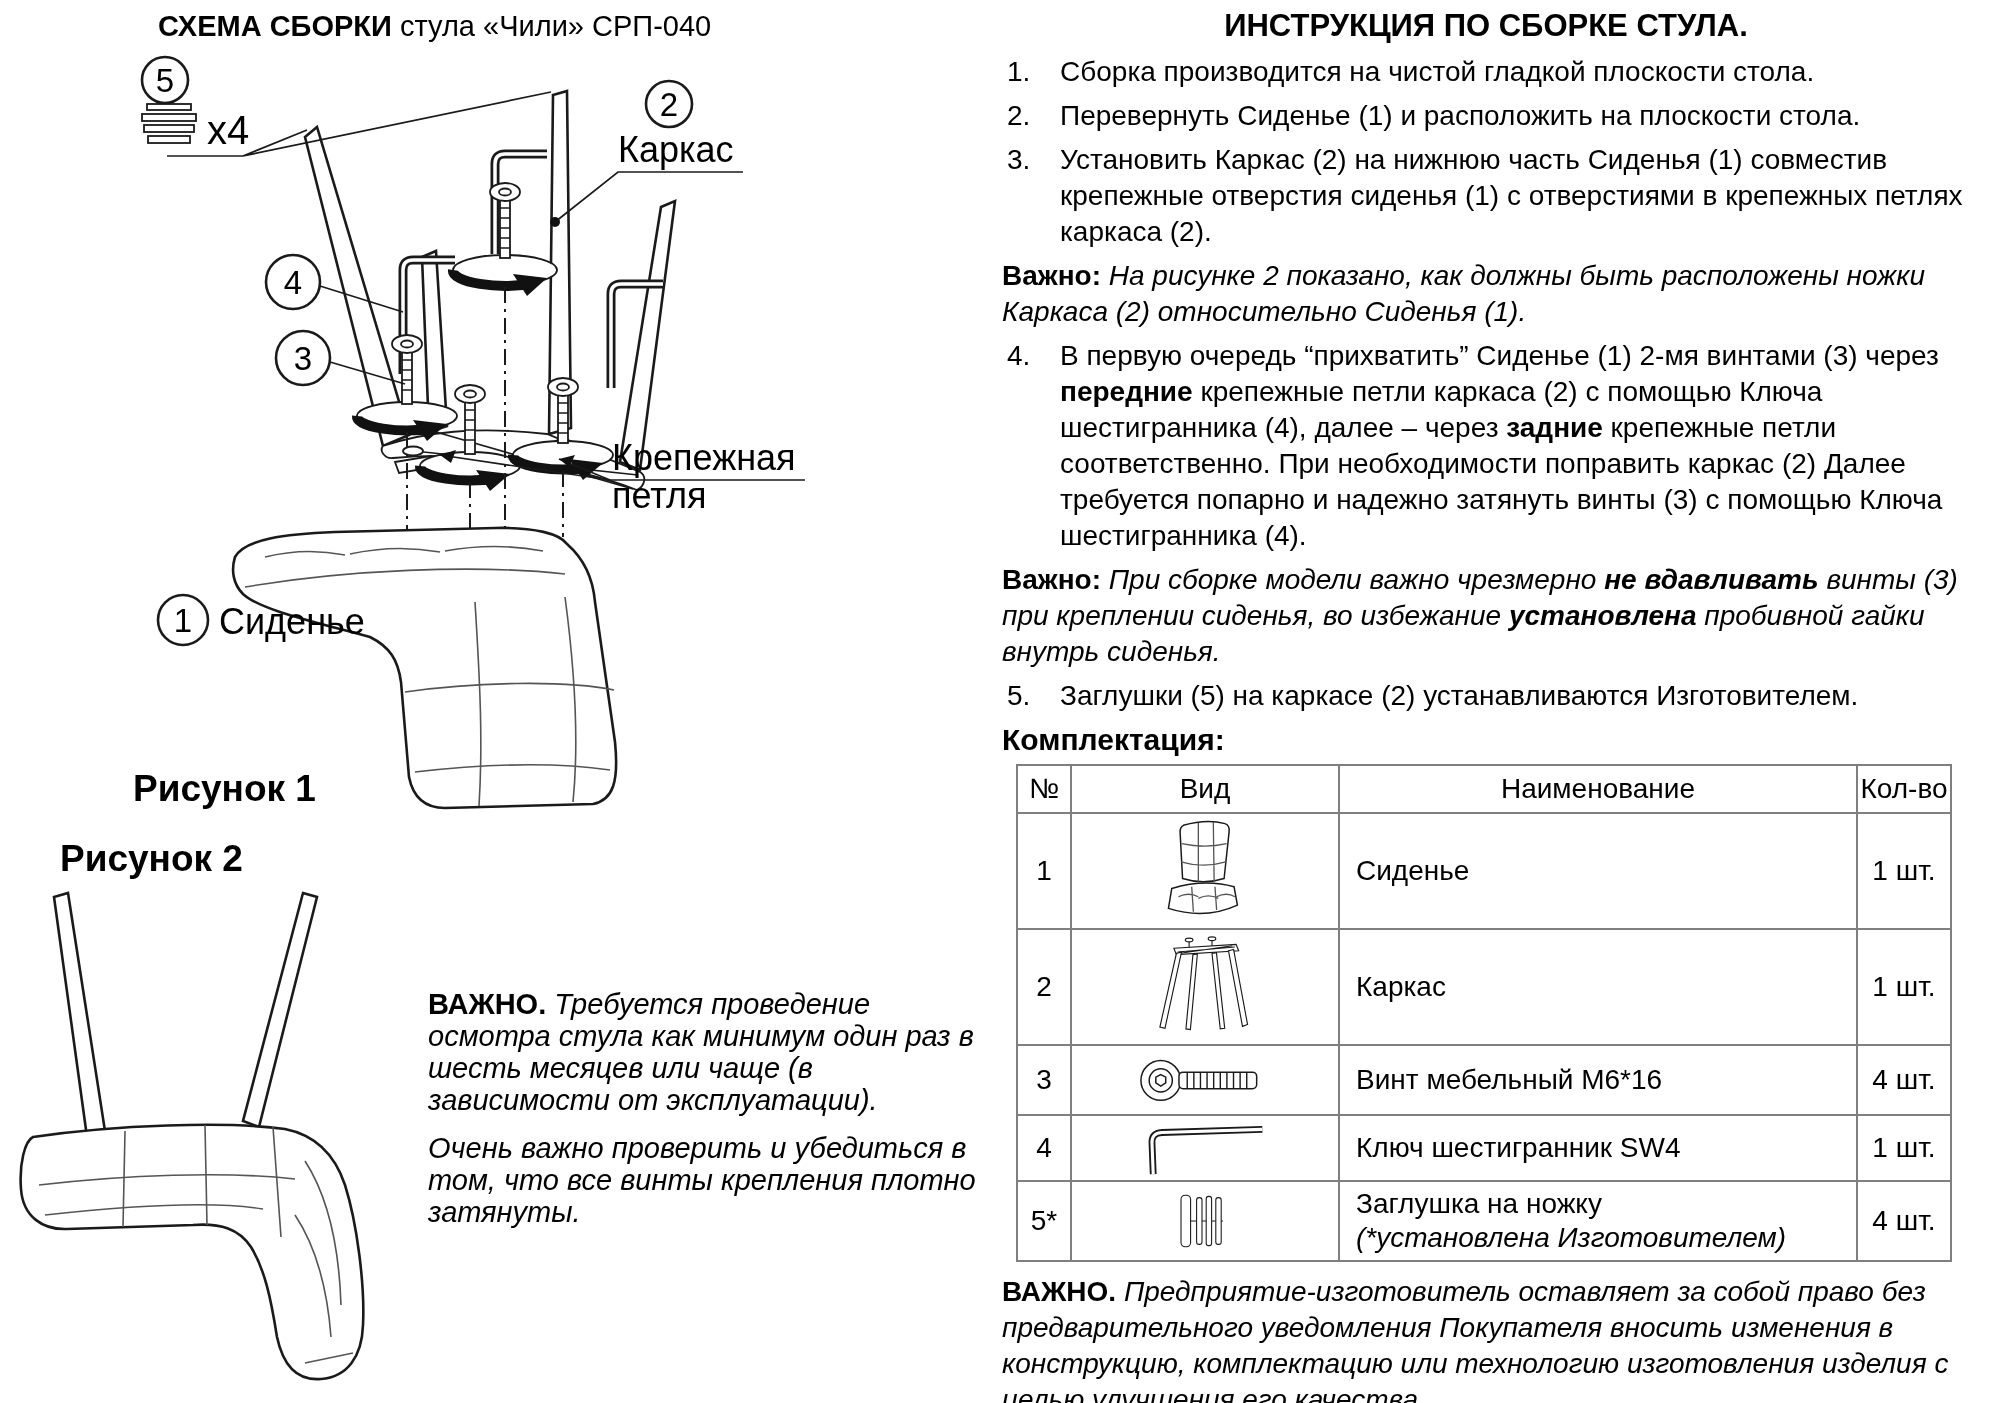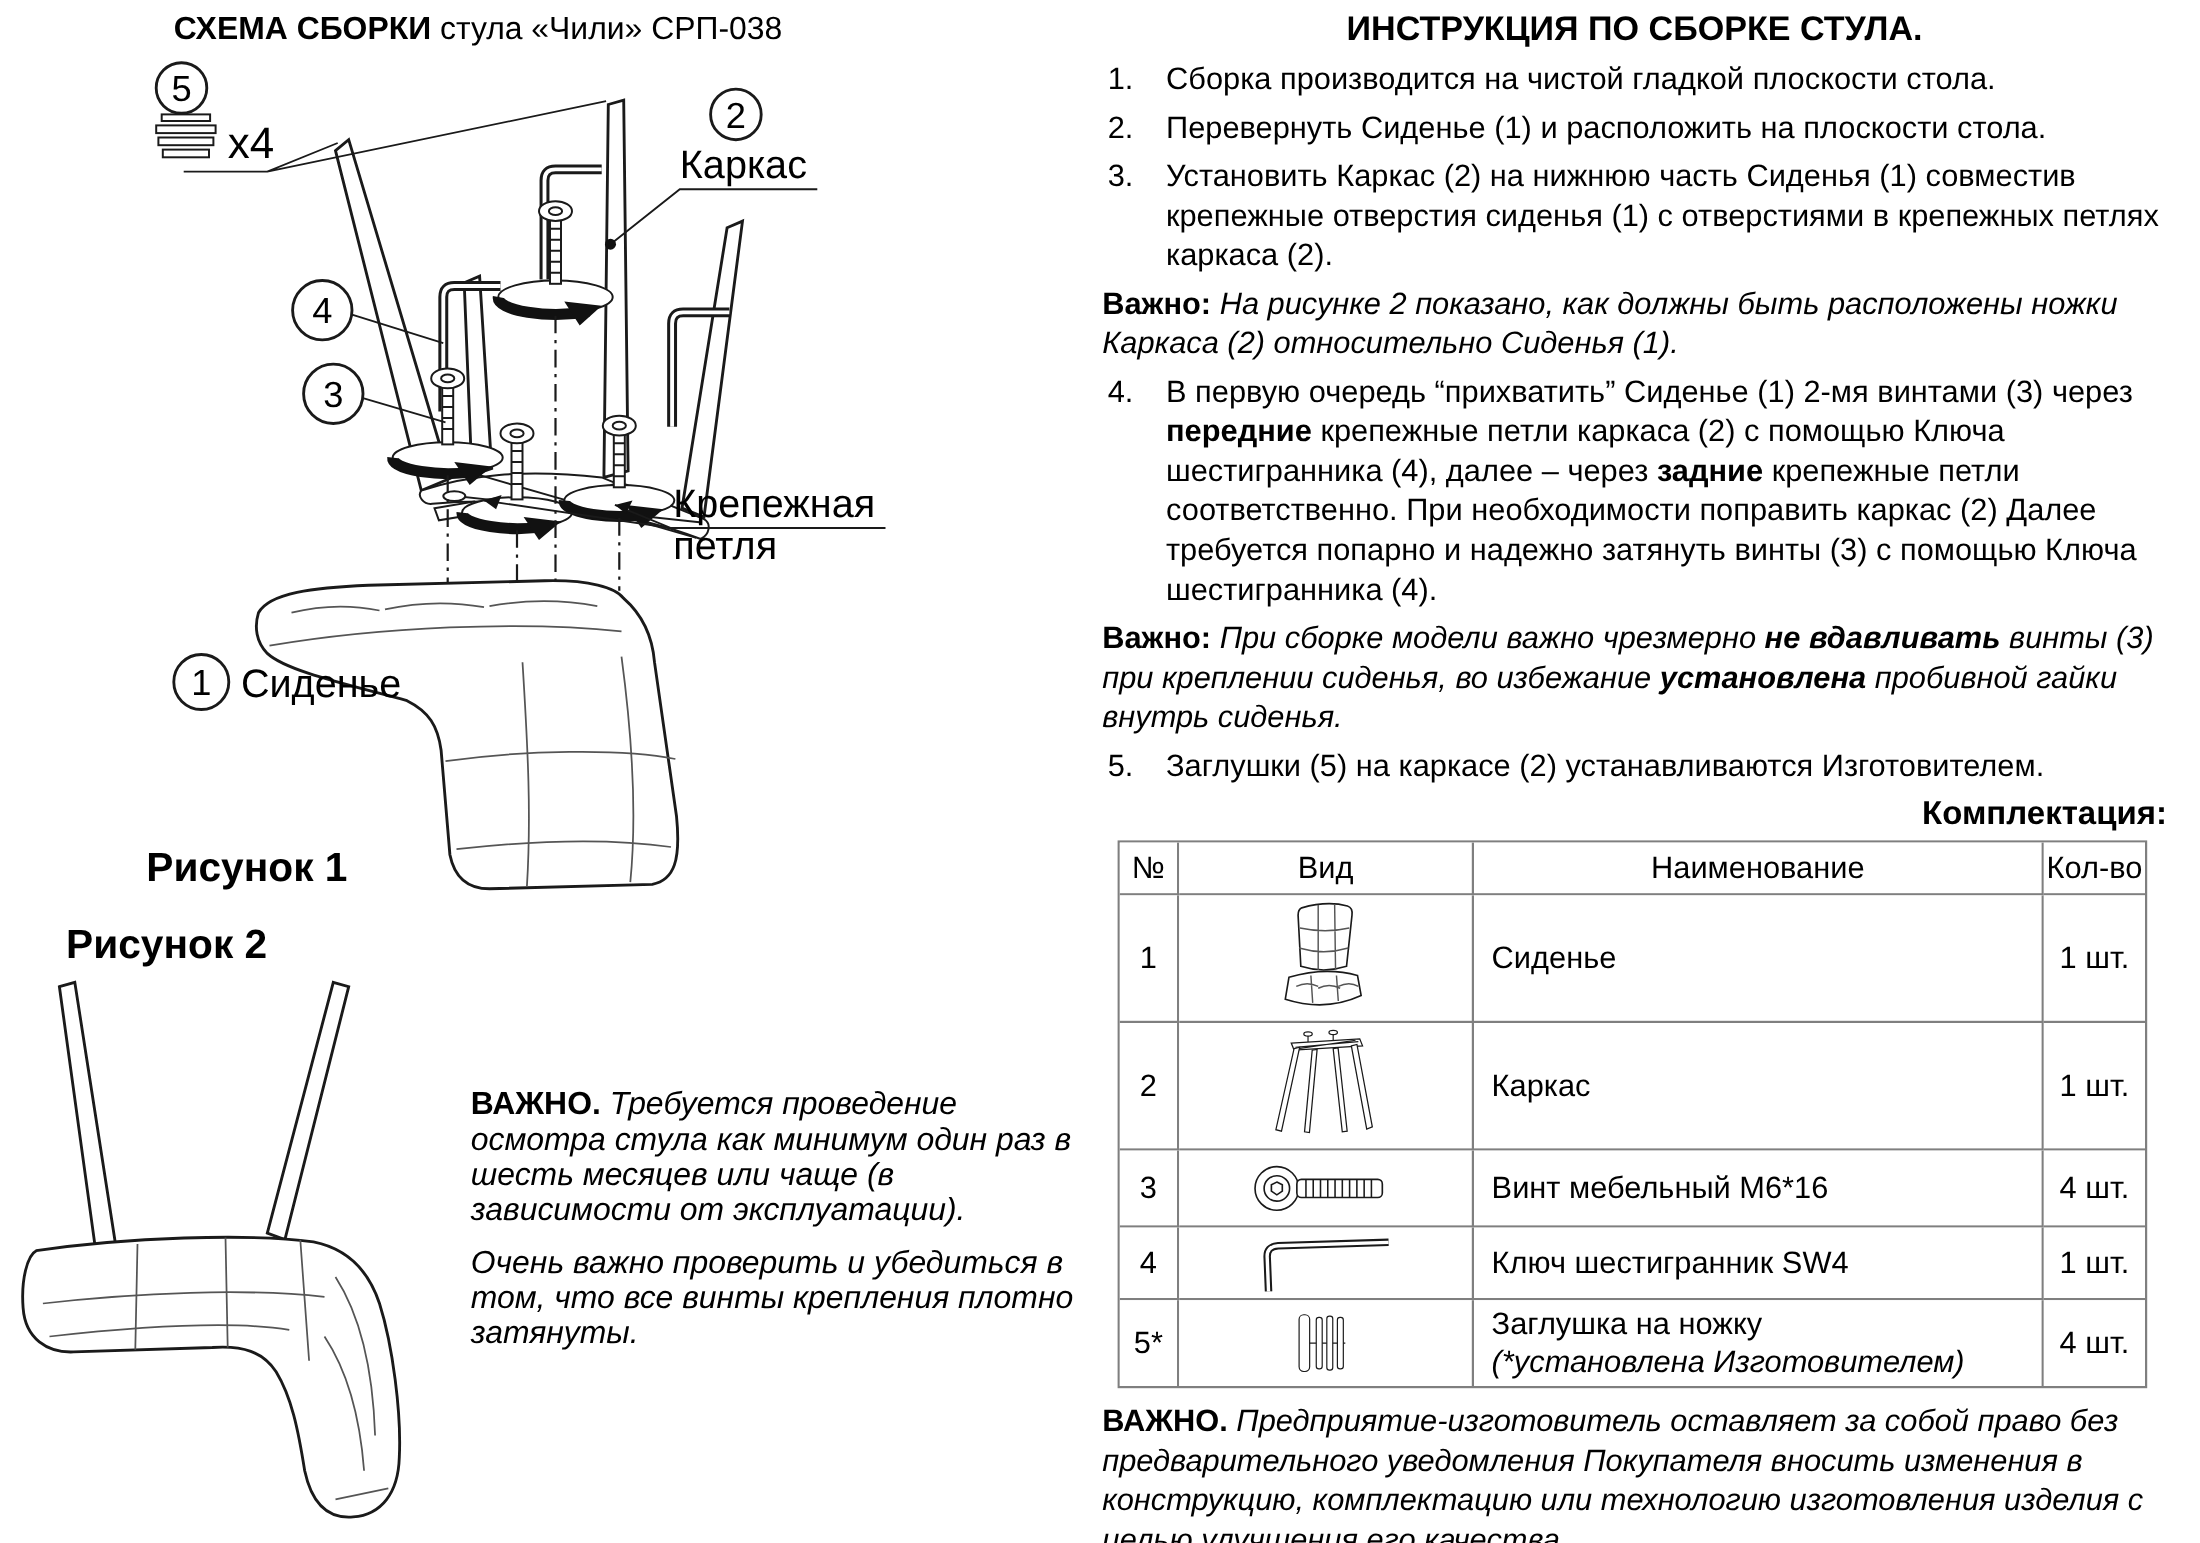--- a/index.html
+++ b/index.html
@@ -32,21 +32,21 @@
   .arrowink { fill:#111; }
 
   
   .right-col { left:1002px; top:8px; width:968px; font-size:28px; line-height:36px; }
   .right-title { text-align:center; font-weight:bold; font-size:31px; margin-bottom:10px; }
   .step { position:relative; padding-left:58px; margin-bottom:8px; }
   .step .num { position:absolute; left:5px; }
   .note { margin-bottom:8px; font-style:italic; }
   .note .vlabel { font-style:normal; font-weight:bold; }
   .bi { font-weight:bold; }
-  .tbl-caption { text-align:right; font-weight:bold; font-size:30px; margin:2px 0 6px 0; }
+  .tbl-caption { text-align:left; font-weight:bold; font-size:30px; margin:2px 0 6px 0; }
 
   .ptable { margin-left:14px; width:936px; display:grid;
             grid-template-columns:54px 268px 518px 92px;
             grid-template-rows:48px 116px 116px 70px 66px 78px;
             border:2px solid #7f7f7f; }
   .cell { border-right:2px solid #7f7f7f; border-bottom:2px solid #7f7f7f;
           display:flex; align-items:center; justify-content:center;
           font-size:28px; background:#fff; }
   .cell.c4 { border-right:none; }
   .cell.lastrow { border-bottom:none; }
@@ -57,21 +57,21 @@
   .iname { font-style:italic; }
 
   .footer-note { margin-top:12px; font-style:italic; font-size:28px; line-height:36px;
                  padding-right:20px; }
   .footer-note .vlabel { font-style:normal; font-weight:bold; }
 </style>
 </head>
 <body>
 
 <div class="abs left-title">
-  <b>СХЕМА СБОРКИ</b><span> стула «Чили» СРП-038</span>
+  <b>СХЕМА СБОРКИ</b><span> стула «Чили» СРП-040</span>
 </div>
 
 <svg class="abs" style="left:95px; top:42px;" width="712" height="800" viewBox="0 0 712 800">
 
   <polygon class="part" points="210,95 222,85 314,393 288,404"></polygon>
   <polygon class="part" points="327,215 341,209 352,384 334,390"></polygon>
   <polygon class="part" points="458,53 472,49 476,386 454,392"></polygon>
   <polygon class="part" points="566,165 580,159 545,428 525,420"></polygon>
 
   <path class="part2" d="M288,404 C330,390 380,384 452,392 L545,430 C552,434 550,444 542,448 C480,424 380,408 298,416 C290,417 284,409 288,404 Z"></path>

